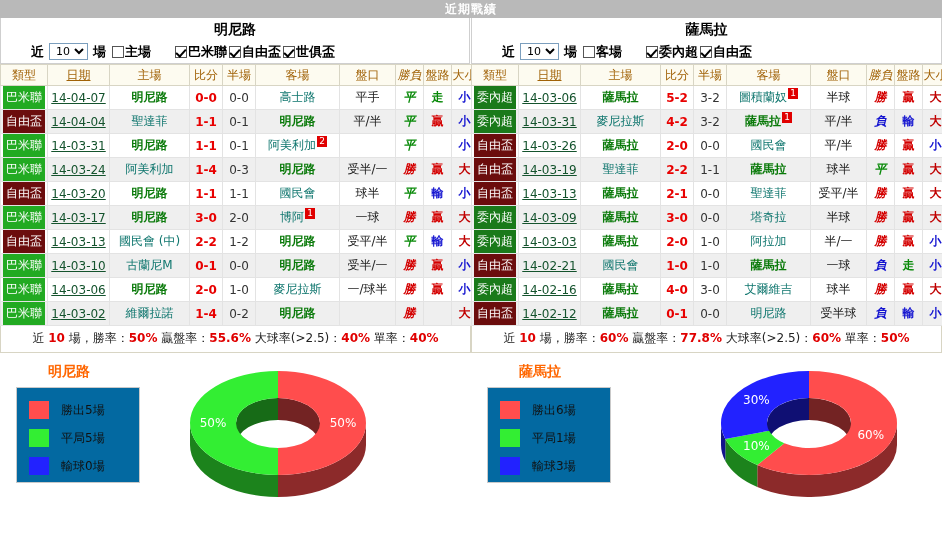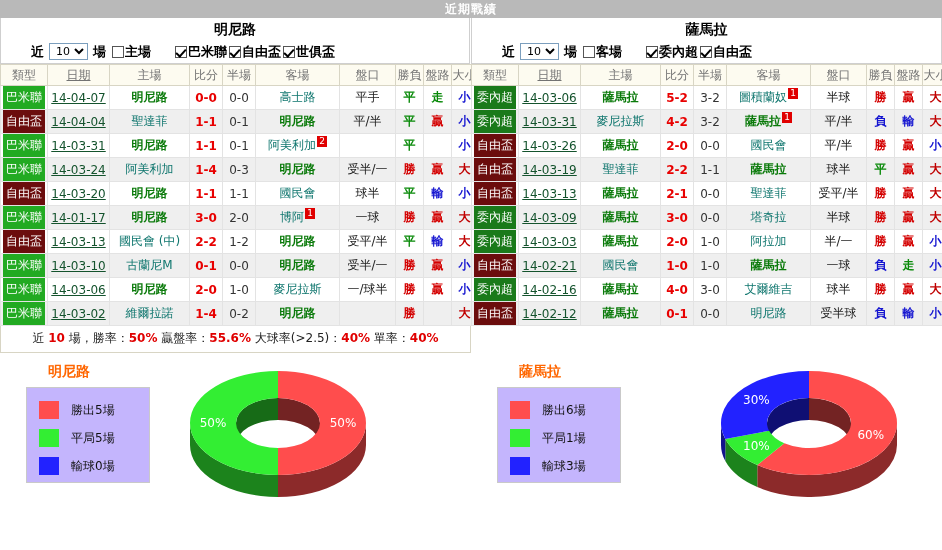--- a/index.html
+++ b/index.html
@@ -83,42 +83,42 @@
     border-collapse: collapse;
     font-size: 12px;
     table-layout: fixed;
   }
   table.matches th {
     background: #fdfbf0;
     border: 1px solid #d8d5c4;
     font-weight: normal;
     font-size: 12px;
     height: 21px;
-    color: #737373;
+    color: #a16207;
     padding: 0;
   }
   table.matches td {
     border: 1px solid #e3e3e3;
     height: 24px;
     padding: 0 2px;
     text-align: center;
     white-space: nowrap;
     overflow: hidden;
   }
   tr.odd td { background: #ffffff; }
   tr.even td { background: #efefef; }
 
   .c-type   { width: 47px; }
   .c-date   { width: 62px; text-decoration: underline; }
   .c-home   { width: 80px; }
   .c-score  { width: 33px; }
   .c-half   { width: 33px; }
   .c-away   { width: 84px; }
   .c-hand   { width: 56px; }
-  .c-wl     { width: 28px; }
+  .c-wl     { width: 28px; font-style: italic; }
   .c-road   { width: 28px; }
   .c-os     { width: 26px; }
 
   td.type { padding: 0; }
   .badge-type {
     display: block;
     color: #fff;
     font-size: 12px;
     line-height: 22px;
     height: 100%;
@@ -177,23 +177,23 @@
   .chart-title {
     color: #ff6600;
     font-weight: bold;
     font-size: 14px;
     position: absolute;
     left: 48px;
     top: 4px;
   }
   .legendbox {
     position: absolute;
-    left: 26px; top: 28px;
+    left: 16px; top: 28px;
     width: 124px; height: 96px;
-    background: #c4b5fd;
+    background: #0369a1;
     border: 1px solid #c9c9c9;
     padding: 8px 0 0 12px;
   }
   .legend-item { display: flex; align-items: center; height: 28px; }
   .legend-swatch { width: 20px; height: 18px; margin-right: 12px; }
   .legend-label { font-size: 12px; color: #111; }
   .donut { position: absolute; top: 6px; }
 </style>
 </head>
 <body>
@@ -313,21 +313,21 @@
               <td class="c-away"><span class="team">國民會</span></td>
               <td class="c-hand hand">球半</td>
               <td class="c-wl v-green">平</td>
               <td class="c-road v-blue">輸</td>
               <td class="c-os v-blue">小</td>
             </tr>
             <tr class="even">
               <td class="type c-type">
                 <span class="badge-type t-green">巴米聯</span>
               </td>
-              <td class="c-date date">14-01-17</td>
+              <td class="c-date date">14-03-17</td>
               <td class="c-home"><span class="team-hi">明尼路</span></td>
               <td class="c-score score">3-0</td>
               <td class="c-half half">2-0</td>
               <td class="c-away"><span class="team">博阿</span><span class="sup-badge">1</span></td>
               <td class="c-hand hand">一球</td>
               <td class="c-wl v-red">勝</td>
               <td class="c-road v-red">贏</td>
               <td class="c-os v-dred">大</td>
             </tr>
             <tr class="odd">
@@ -564,20 +564,21 @@
               <td class="c-score score">0-1</td>
               <td class="c-half half">0-0</td>
               <td class="c-away"><span class="team">明尼路</span></td>
               <td class="c-hand hand">受半球</td>
               <td class="c-wl v-blue">負</td>
               <td class="c-road v-blue">輸</td>
               <td class="c-os v-blue">小</td>
             </tr>
           </tbody>
         </table>
+        <div class="summary"><span>近</span> <span class="hl">10</span> <span>場，勝率：</span><span class="hl">60%</span> <span>贏盤率：</span><span class="hl">77.8%</span> <span>大球率(&gt;2.5)：</span><span class="hl">60%</span> <span>單率：</span><span class="hl">50%</span></div>
       </div>
   </div>
 
   <div class="charts">
     <div class="chartblock">
         <div class="chart-title">明尼路</div>
         <div class="legendbox">
           <div class="legend-item">
             <span class="legend-swatch" style="background:#FF4D4D"></span>
             <span class="legend-label">勝出5場</span>

